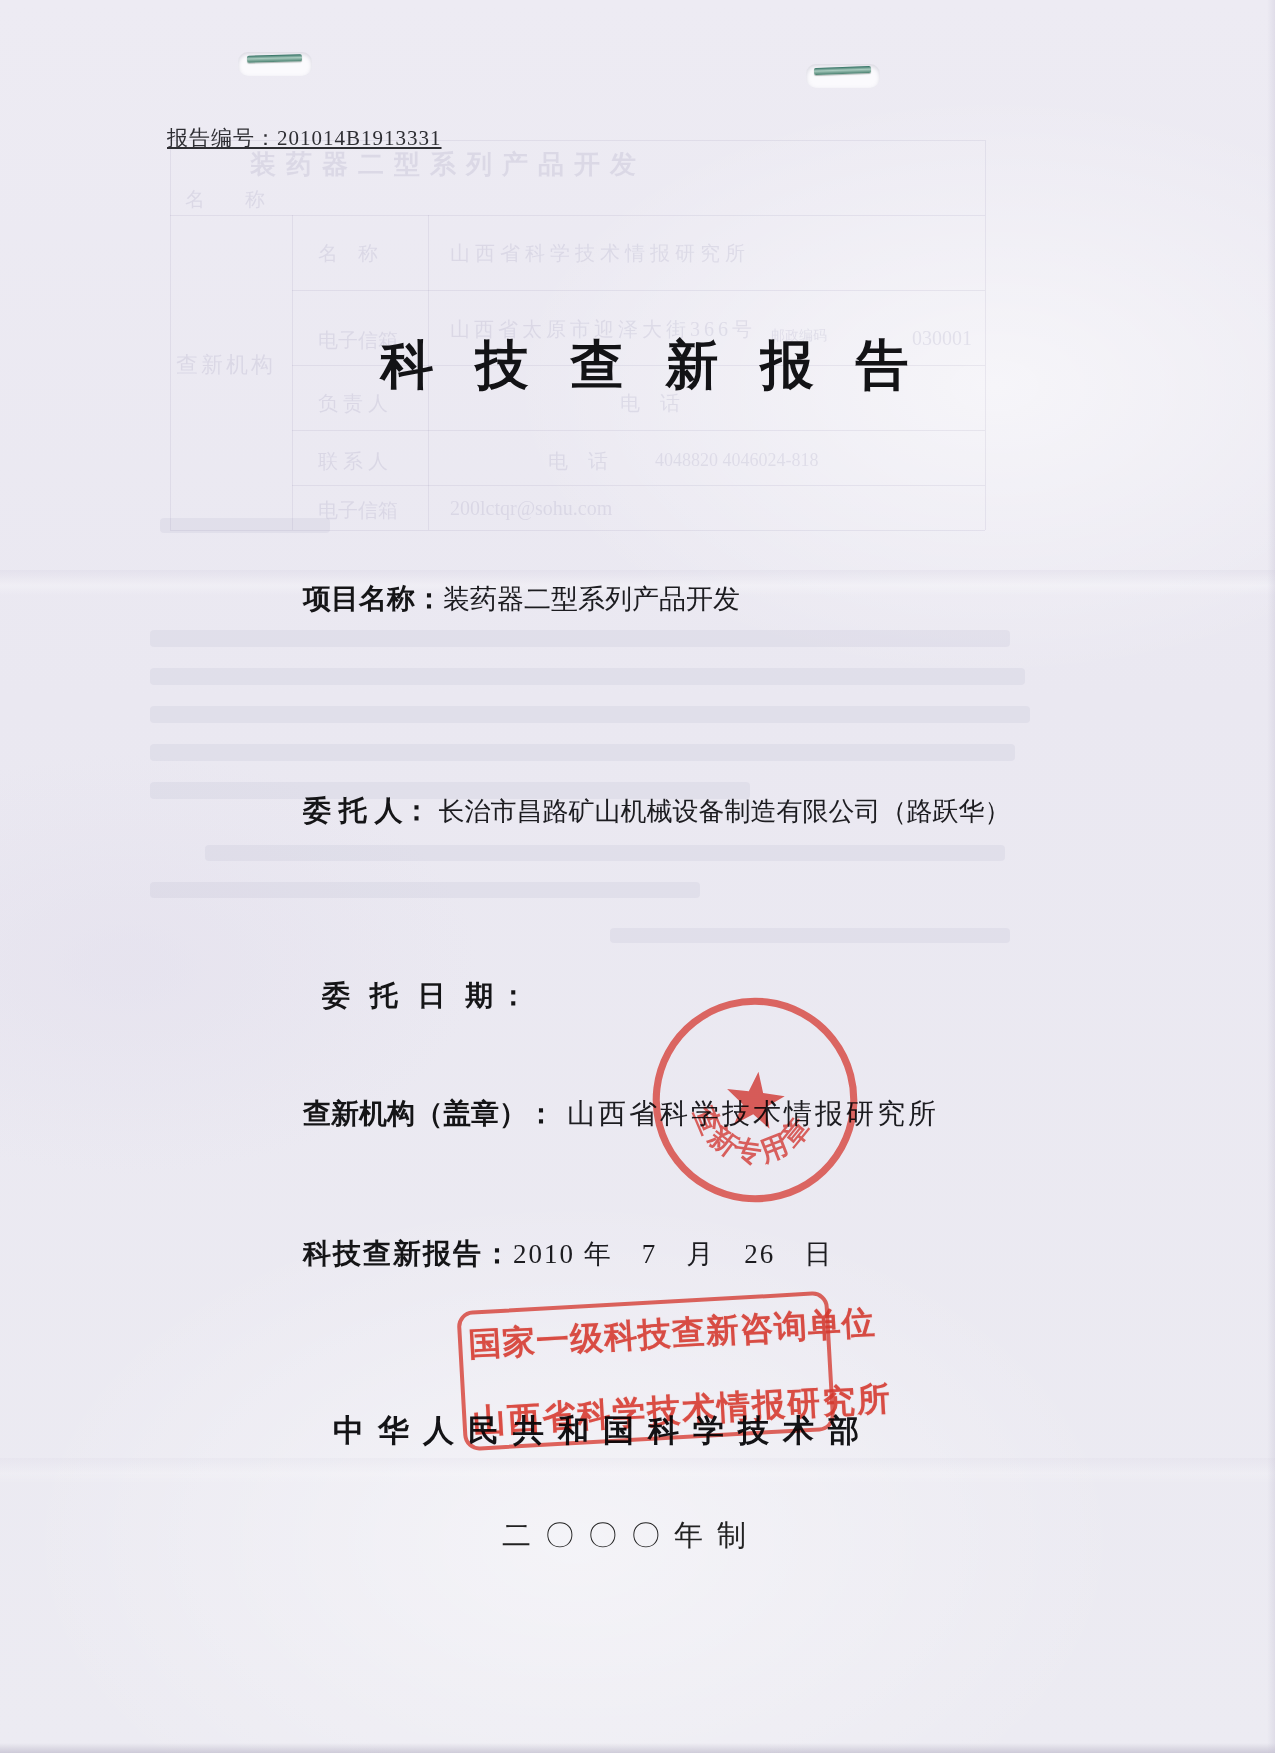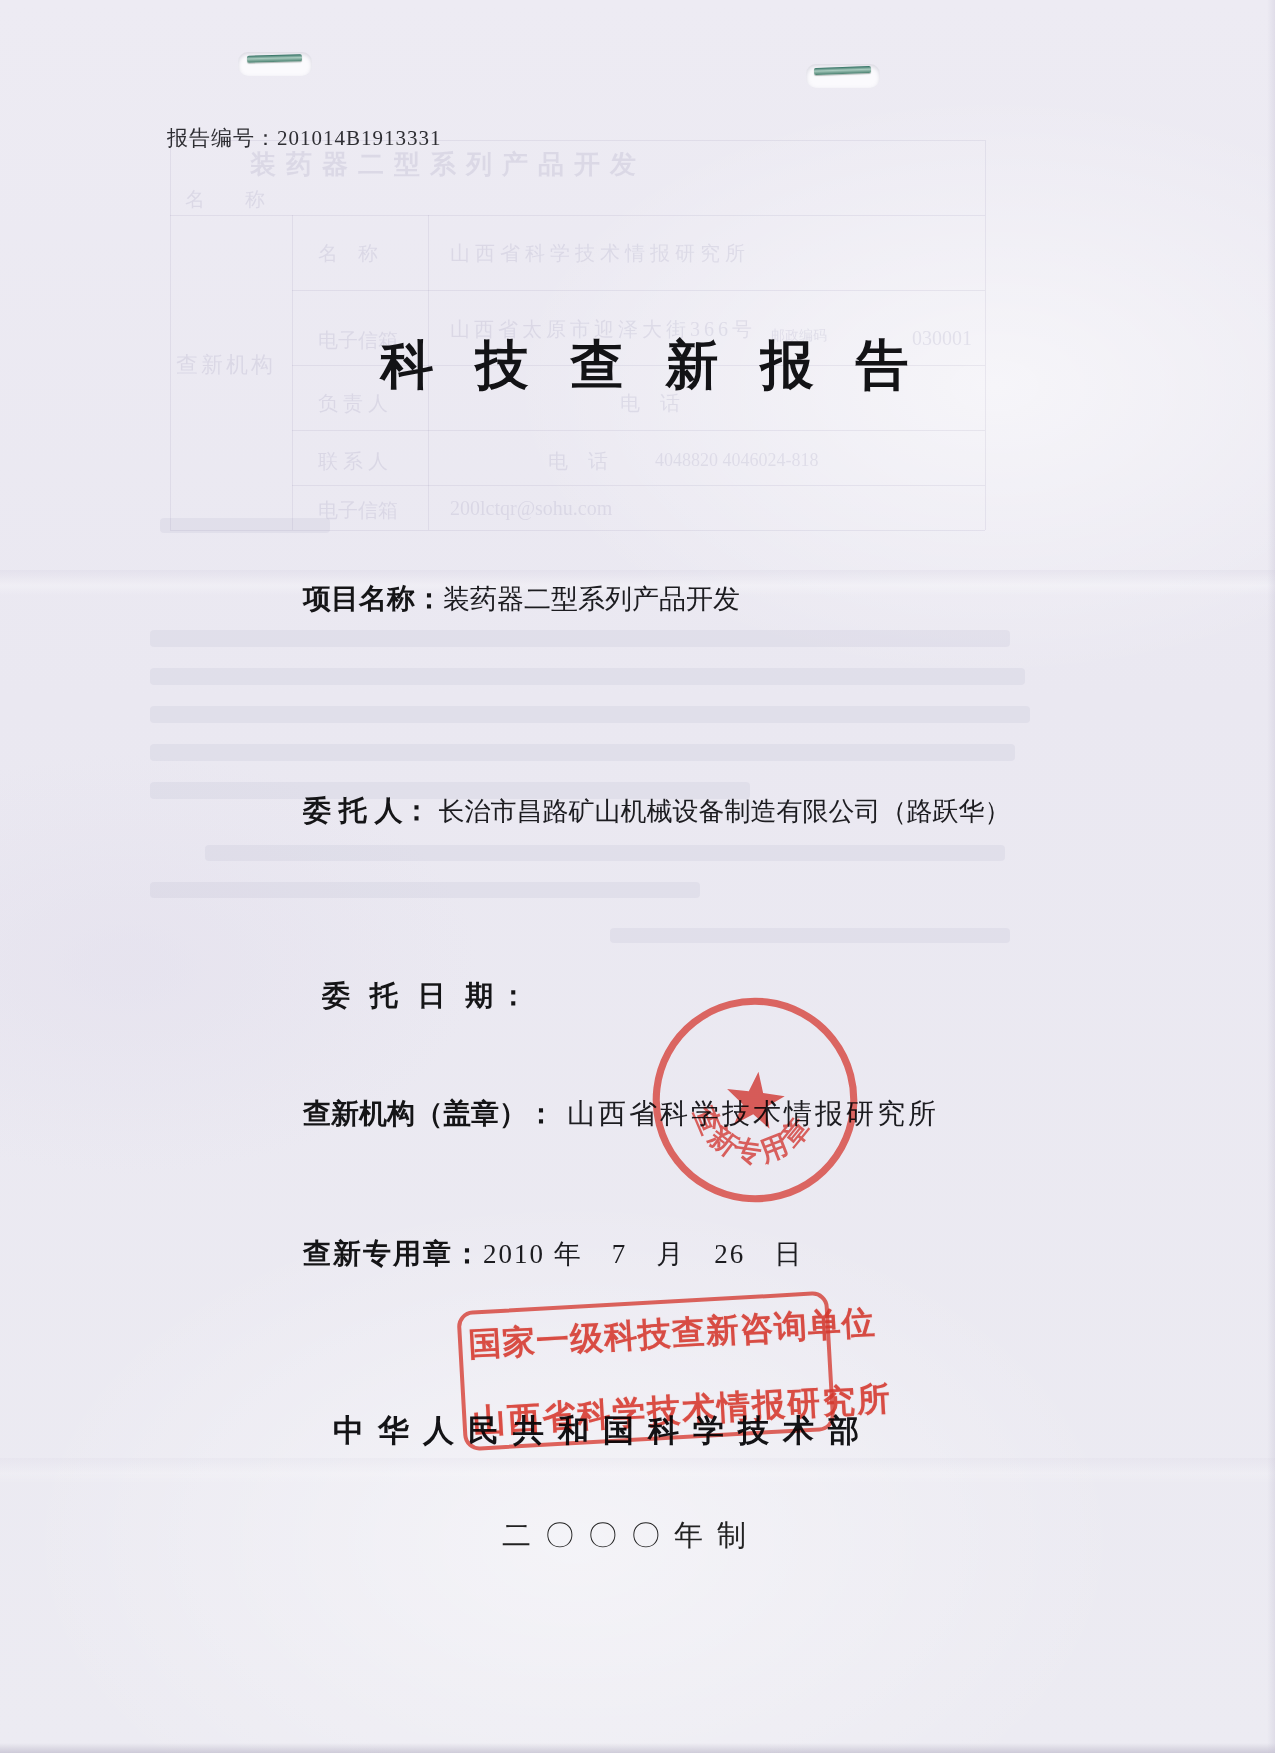--- a/index.html
+++ b/index.html
@@ -28,21 +28,21 @@
     background:rgba(252,252,254,.9);box-shadow:inset 0 2px 4px rgba(150,145,170,.35);}
   .staple{position:absolute;height:7px;border-radius:2px;
     background:linear-gradient(180deg,#2f6e60,#a8cabe 45%,#49806f);box-shadow:0 1px 1px rgba(60,80,70,.4);}
 
   
   .ghost{position:absolute;color:#7d79a3;opacity:.15;filter:blur(.4px);white-space:nowrap;}
   .gline{position:absolute;background:rgba(118,112,158,.11);}
   .gbar{position:absolute;background:rgba(128,122,164,.085);border-radius:4px;}
 
   
-  .report-no{position:absolute;left:167px;top:124px;font-size:21px;color:#2e2e33;letter-spacing:1px;}
+  .report-no{position:absolute;left:167px;top:124px;font-size:21px;color:#2e2e33;letter-spacing:1px;text-decoration:underline;}
   .doc-title{position:absolute;left:0;top:330px;width:100%;text-align:center;
     font-size:53px;font-weight:bold;color:#131316;letter-spacing:42px;padding-left:56px;box-sizing:border-box;
     font-family:"Liberation Serif","DejaVu Serif",serif;}
   .row{position:absolute;display:flex;align-items:baseline;white-space:nowrap;z-index:2;}
   .row .lbl{font-family:"Liberation Sans","DejaVu Sans",sans-serif;font-weight:bold;color:#151517;font-size:28px;}
   .row .val{font-family:"Liberation Serif","DejaVu Serif",serif;color:#1c1c20;font-size:27px;}
   .row0{left:303px;top:580px;}
   .row1{left:303px;top:792px;} .row1 .val{font-size:26px;margin-left:8px;}
   .row2{left:303px;top:977px;margin-left:19px;} .row2 .lbl{letter-spacing:6px;} .row2 .val{margin-left:52px;letter-spacing:2px;}
   .row3{left:303px;top:1095px;} .row3 .val{margin-left:12px;font-size:28px;letter-spacing:3px;}
@@ -139,21 +139,21 @@
   <div class="row row2">
     <span class="lbl">委 托 日 期：</span>
   </div>
 
   <div class="row row3">
     <span class="lbl">查新机构（盖章）：</span>
     <span class="val">山西省科学技术情报研究所</span>
   </div>
 
   <div class="row row4">
-    <span class="lbl">查新专用章：</span>
+    <span class="lbl">科技查新报告：</span>
     <span class="val">2010 年　7　月　26　日</span>
   </div>
 
   <div class="issuer">中华人民共和国科学技术部</div>
   <div class="edition">二〇〇〇年制</div>
 
   <svg class="seal-round" width="224" height="224" viewBox="0 0 220 220">
     <defs>
       <path id="arcTop" d="M 110,186 A 76,76 0 1 1 109.9,186" fill="none"></path>
       <path id="arcBottom" d="M 110,50 A 60,60 0 1 0 110.1,50" fill="none"></path>

